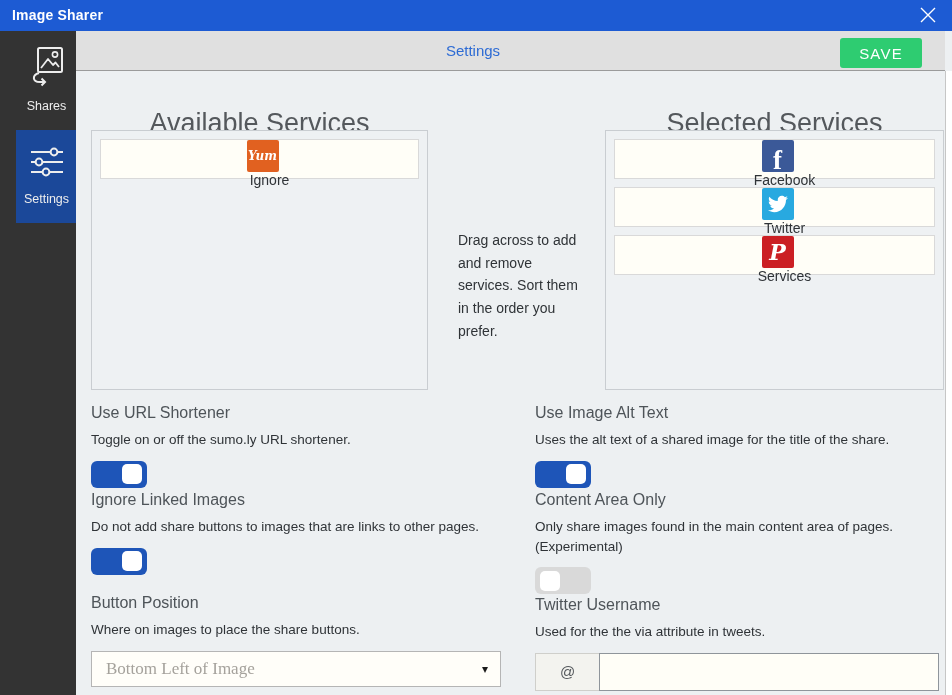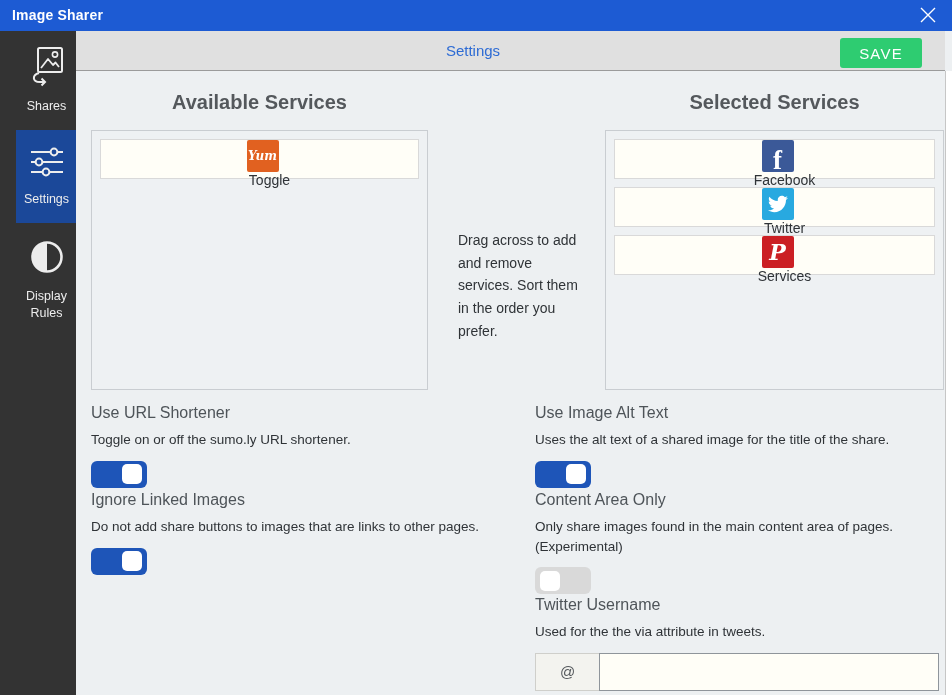--- a/index.html
+++ b/index.html
@@ -27,21 +27,21 @@
                 color:#2d6bd4; font-size:15px; cursor:pointer; }
   .save-btn { position:absolute; left:764px; top:7px; width:82px; height:30px; background:#2ecc71;
               border:none; border-radius:3px; color:#fff; font-size:15px; letter-spacing:1.2px;
               font-family:"Liberation Sans",sans-serif; cursor:pointer; }
 
   
   .content { position:absolute; left:76px; top:71px; width:869px; height:624px; background:#edf0f2; }
   .scroll-strip { position:absolute; left:945px; top:71px; width:7px; height:624px; background:#ffffff;
                   border-left:1px solid #c6c6c6; }
 
-  .svc-title { position:absolute; top:20px; font-size:20px; color:#54585c; font-weight:700; text-align:center; }
+  .svc-title { position:absolute; top:37px; font-size:27px; color:#54585c; font-weight:400; text-align:center; }
   .svc-title.available { left:15px; width:337px; }
   .svc-title.selected  { left:529px; width:339px; }
 
   .svc-panel { position:absolute; top:59px; height:260px; background:#eef1f3; border:1px solid #c9cdd1; }
   .svc-panel.available { left:15px;  width:337px; }
   .svc-panel.selected  { left:529px; width:339px; }
 
   .svc-row { height:40px; margin:8px 8px 7px; background:#fffef7; border:1px solid #d9d9d9;
              display:flex; align-items:center; cursor:grab;flex-direction:column; }
   .svc-icon { width:32px; height:32px; margin-left:6px; border-radius:2px; flex:0 0 32px;
@@ -117,46 +117,37 @@
         <line x1="5" y1="8" x2="37" y2="8" stroke="#ededed" stroke-width="2"></line>
         <circle cx="28" cy="8" r="3.4" fill="#1b4899" stroke="#ededed" stroke-width="2"></circle>
         <line x1="5" y1="18" x2="37" y2="18" stroke="#ededed" stroke-width="2"></line>
         <circle cx="13" cy="18" r="3.4" fill="#1b4899" stroke="#ededed" stroke-width="2"></circle>
         <line x1="5" y1="28" x2="37" y2="28" stroke="#ededed" stroke-width="2"></line>
         <circle cx="20" cy="28" r="3.4" fill="#1b4899" stroke="#ededed" stroke-width="2"></circle>
       </svg>
     </span>
     <span class="side-label">Settings</span>
   </div>
-  <div class="side-item">
-    <span>
-      <svg width="40" height="40" viewBox="0 0 40 40">
-        <circle cx="20" cy="20" r="14.5" fill="none" stroke="#ededed" stroke-width="2.6"></circle>
-        <path d="M20 5.5 A14.5 14.5 0 0 0 20 34.5 Z" fill="#ededed"></path>
-      </svg>
-    </span>
-    <span class="side-label">Display Rules</span>
-  </div>
 </div>
 
 <div class="header">
   <div class="header-tab">Settings</div>
   <button class="save-btn">SAVE</button>
 </div>
 <div class="scroll-strip"></div>
 
 <div class="content">
 
   <div class="svc-title available">Available Services</div>
   <div class="svc-title selected">Selected Services</div>
 
   <div class="svc-panel available">
     <div class="svc-row">
       <span class="svc-icon yummly">Yum</span>
-      <span class="svc-name">Toggle</span>
+      <span class="svc-name">Ignore</span>
     </div>
   </div>
 
   <div class="drag-hint">Drag across to add and remove services. Sort them in the order you prefer.</div>
 
   <div class="svc-panel selected">
     <div class="svc-row">
       <span class="svc-icon facebook">
           <span>f</span>
         </span>
@@ -185,20 +176,28 @@
   </div>
 
   <div class="section" id="sec-l2">
     <div class="sec-title">Ignore Linked Images</div>
     <div class="sec-desc">Do not add share buttons to images that are links to other pages.</div>
     <div class="toggle on">
         <div class="knob"></div>
       </div>
   </div>
 
+  <div class="section" id="sec-l3">
+    <div class="sec-title">Button Position</div>
+    <div class="sec-desc">Where on images to place the share buttons.</div>
+    <div class="dropdown">
+      <span class="dropdown-value">Bottom Left of Image</span>
+      <span class="caret">▾</span>
+    </div>
+  </div>
 
   <div class="section" id="sec-r1">
     <div class="sec-title">Use Image Alt Text</div>
     <div class="sec-desc">Uses the alt text of a shared image for the title of the share.</div>
     <div class="toggle on">
         <div class="knob"></div>
       </div>
   </div>
 
   <div class="section" id="sec-r2">

